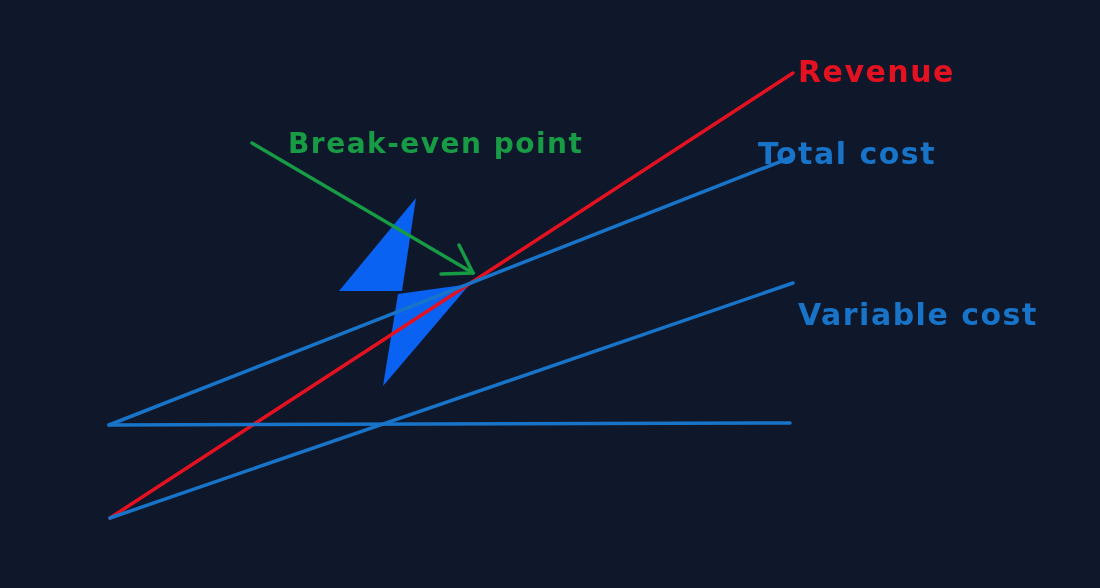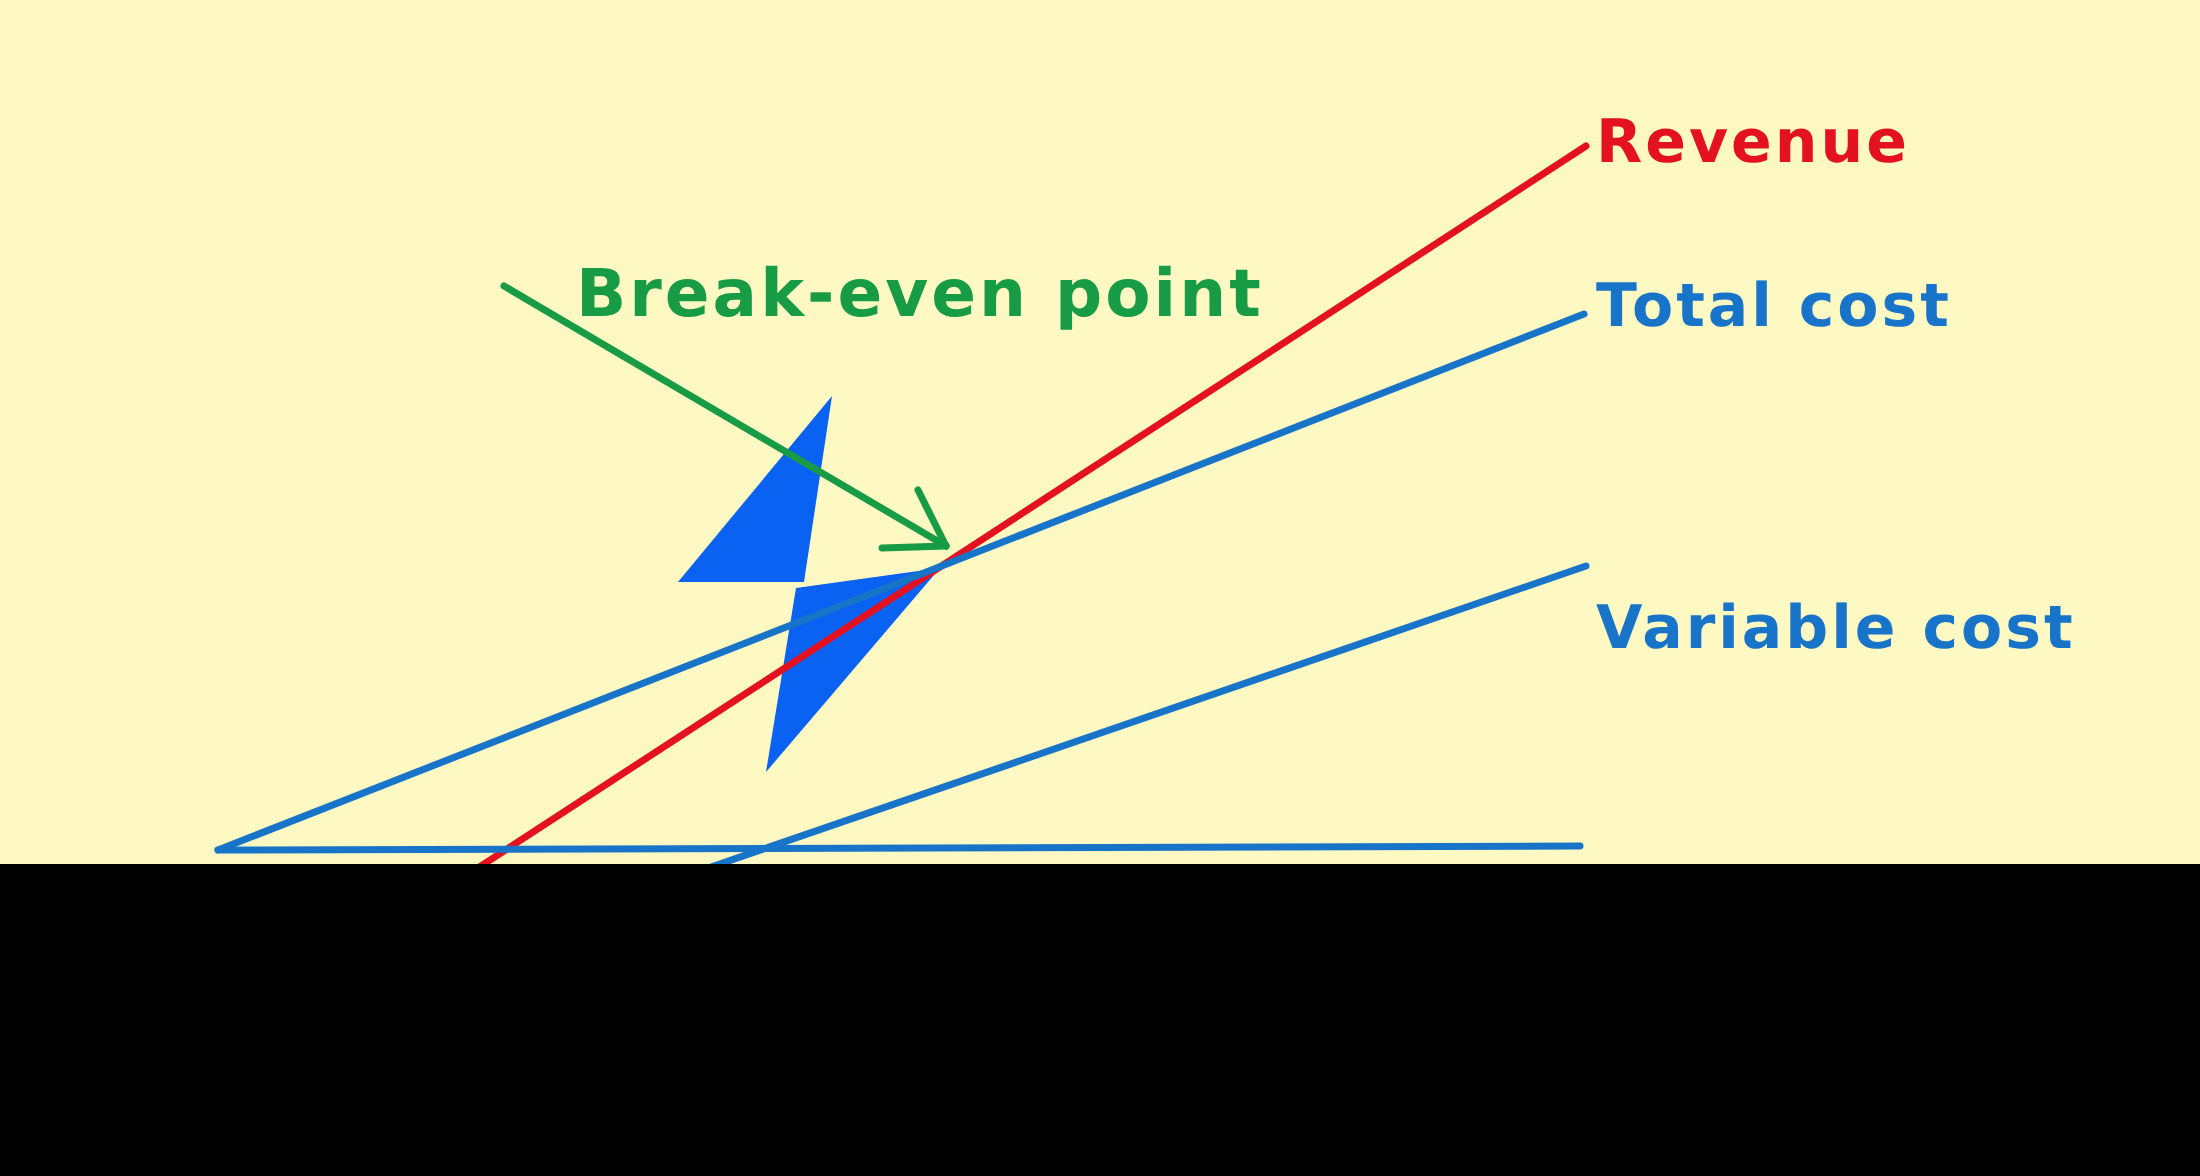--- a/index.html
+++ b/index.html
@@ -3,42 +3,42 @@
 <meta charset="utf-8">
 <style>
   html, body {
     margin: 0;
     padding: 0;
     background: #000000;
   }
   .stage {
     position: relative;
     width: 1100px;
-    height: 432px;
-    background: #fef9c3;
+    height: 588px;
+    background: #0f172a;
     overflow: hidden;
     font-family: "DejaVu Sans", sans-serif;
   }
   .stage svg {
     position: absolute;
     left: 0;
     top: 0;
   }
   .chart-label {
     position: absolute;
     white-space: nowrap;
     font-size: 30px;
     font-weight: bold;
     letter-spacing: 1.5px;
     line-height: 1;
   }
   .annotation-label {
     position: absolute;
     white-space: nowrap;
-    font-size: 33px;
+    font-size: 28px;
     font-weight: bold;
     letter-spacing: 1.5px;
     line-height: 1;
   }
 </style>
 </head>
 <body>
 
 <div class="stage">
   <svg id="chart-svg" width="1100" height="588" viewBox="0 0 1100 588">
@@ -48,19 +48,19 @@
       <line x1="109" y1="425" x2="792" y2="157" stroke="#1874c8" stroke-width="3.5" stroke-linecap="round"></line>
       <line x1="110" y1="518" x2="793" y2="283" stroke="#1874c8" stroke-width="3.5" stroke-linecap="round"></line>
       <line x1="109" y1="425" x2="790" y2="423" stroke="#1874c8" stroke-width="3.5" stroke-linecap="round"></line>
       <line x1="252" y1="143" x2="473" y2="273" stroke="#189b45" stroke-width="3.5" stroke-linecap="round"></line>
       <line x1="459" y1="245" x2="473" y2="273" stroke="#189b45" stroke-width="3.5" stroke-linecap="round"></line>
       <line x1="441" y1="274" x2="473" y2="273" stroke="#189b45" stroke-width="3.5" stroke-linecap="round"></line>
     </svg>
 
   <div class="chart-label" id="label-0" style="left: 798px; top: 57px; color: rgb(228, 18, 32);">Revenue</div>
 
-  <div class="chart-label" id="label-1" style="left: 798px; top: 139px; color: rgb(24, 116, 200); text-align: center;">Total cost</div>
+  <div class="chart-label" id="label-1" style="left: 758px; top: 139px; color: rgb(24, 116, 200); text-align: center;">Total cost</div>
 
   <div class="chart-label" id="label-2" style="left: 798px; top: 264px; color: rgb(24, 116, 200); margin-top: 36px;">Variable cost</div>
 
 
   <div class="annotation-label" id="label-annotation" style="left: 288px; top: 130px; color: rgb(24, 155, 69);">Break-even point</div>
 </div>
 
 </body></html>

